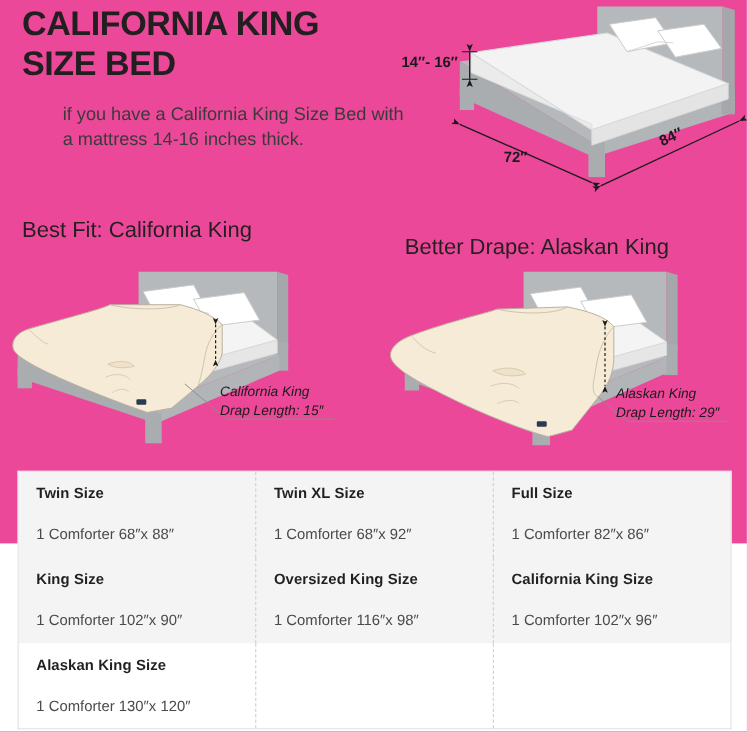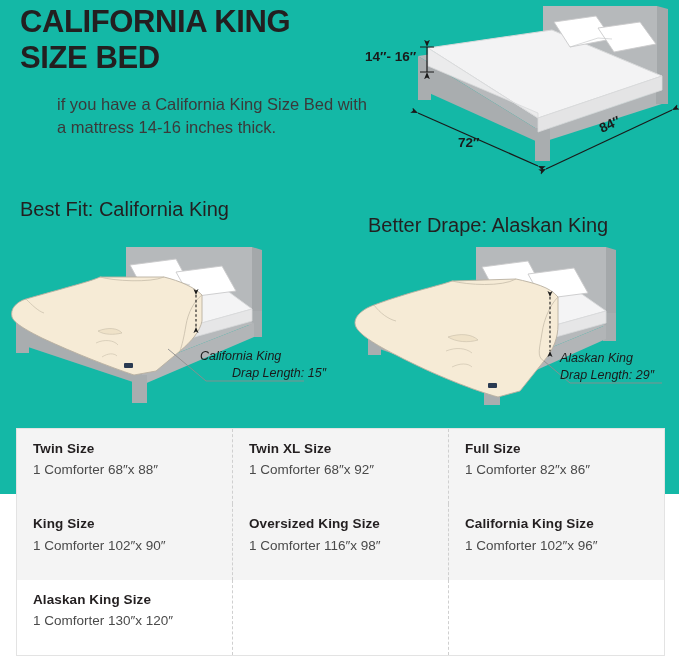--- a/index.html
+++ b/index.html
@@ -4,21 +4,21 @@
 <style>
   html,body{margin:0;padding:0;}
   body{
     width:679px;height:665px;
     background:#ffffff;
     font-family:"Liberation Sans", sans-serif;
     color:#231f20;
     overflow:hidden;
     position:relative;
   }
-  .page{position:relative;width:679px;height:494px;background:#14b8a6;}
+  .page{position:relative;width:679px;height:494px;background:#ec4899;}
 
   
   .hero-title{
     position:absolute;left:20px;top:4px;width:350px;
     font-size:31px;line-height:1.16;font-weight:bold;
     letter-spacing:-0.4px;color:#231f20;
     text-transform:uppercase;
   }
   .hero-sub{
     position:absolute;left:20px;top:93px;width:320px;
@@ -53,21 +53,21 @@
   }
   .size-table td:last-child{border-right:none;}
   .size-table tr.shade td{background:#f4f4f4;}
   .size-table tr.plain td{background:#ffffff;}
   .cell-name{
     font-size:13.5px;font-weight:bold;color:#231f20;line-height:1.35;
     letter-spacing:0.1px;
   }
   .cell-spec{
     font-size:13.5px;font-weight:400;color:#4a4a4a;line-height:1.45;
-    margin-top:2px;
+    margin-top:18px;
   }
   .cell-empty{}
 </style>
 </head>
 <body>
 
 <div class="page">
 
   <div class="hero-title">
     <div>CALIFORNIA KING</div>
@@ -186,21 +186,21 @@
 
     <g>
       <line x1="192" y1="70" x2="192" y2="102" stroke="#1a1a1a" stroke-width="1.1" stroke-dasharray="2.6,2.2" marker-start="url(#arrS2)" marker-end="url(#arrE2)"></line>
     </g>
 
     <path d="M164,124 L202,156 L300,156" fill="none" stroke="#8d8d8d" stroke-width="0.9"></path>
   </svg>
 
   <div class="svg-abs" style="left:200px;top:348px;">
     <div style="font-size:12.5px;font-style:italic;color:#1a1a1a;line-height:1.34;">California King</div>
-    <div style="font-size:12.5px;font-style:italic;color:#1a1a1a;line-height:1.34;margin-left:32px;">Drap Length: 15″</div>
+    <div style="font-size:12.5px;font-style:italic;color:#1a1a1a;line-height:1.34;">Drap Length: 15″</div>
   </div>
 
   <svg class="svg-abs" style="left:348px;top:225px;" width="332" height="180" viewBox="0 0 332 180">
     <defs>
       <marker id="arrS3" markerWidth="7" markerHeight="7" refX="5.5" refY="3" orient="auto">
         <path d="M5.5,3 L0,0.7 L1.3,3 L0,5.3 Z" fill="#1a1a1a"></path>
       </marker>
       <marker id="arrE3" markerWidth="7" markerHeight="7" refX="1.5" refY="3" orient="auto">
         <path d="M1.5,3 L7,0.7 L5.7,3 L7,5.3 Z" fill="#1a1a1a"></path>
       </marker>

